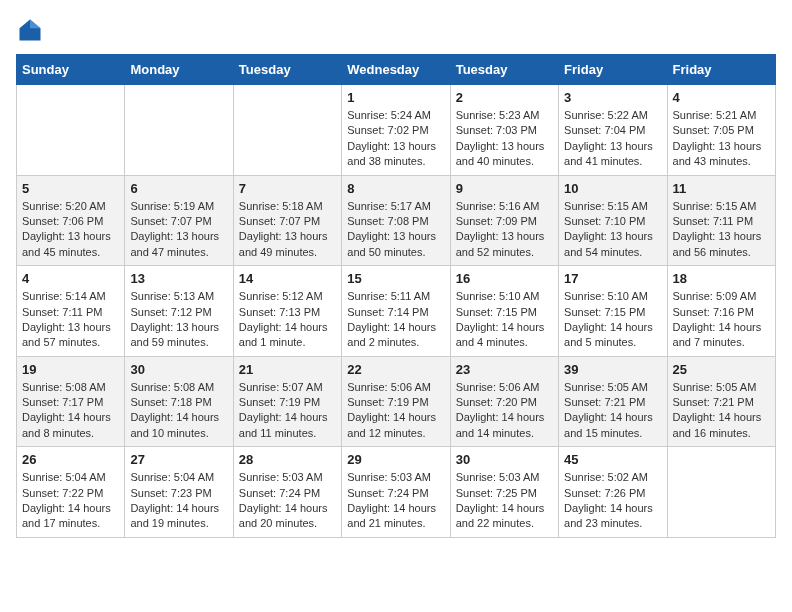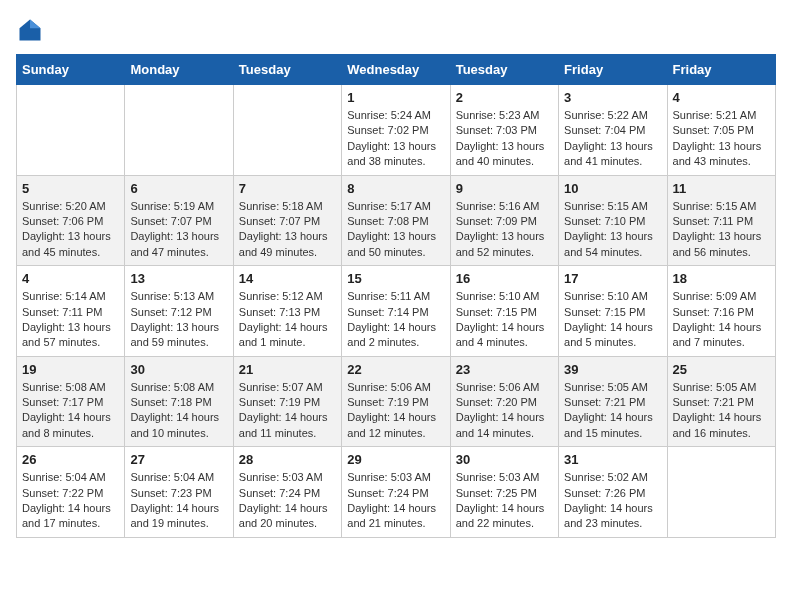--- a/index.html
+++ b/index.html
@@ -199,18 +199,18 @@
         <td><span class="day-number">26</span>
 <span class="day-info">Sunrise: 5:04 AM<br>Sunset: 7:22 PM<br>Daylight: 14 hours and 17 minutes.</span></td>
         <td><span class="day-number">27</span>
 <span class="day-info">Sunrise: 5:04 AM<br>Sunset: 7:23 PM<br>Daylight: 14 hours and 19 minutes.</span></td>
         <td><span class="day-number">28</span>
 <span class="day-info">Sunrise: 5:03 AM<br>Sunset: 7:24 PM<br>Daylight: 14 hours and 20 minutes.</span></td>
         <td><span class="day-number">29</span>
 <span class="day-info">Sunrise: 5:03 AM<br>Sunset: 7:24 PM<br>Daylight: 14 hours and 21 minutes.</span></td>
         <td><span class="day-number">30</span>
 <span class="day-info">Sunrise: 5:03 AM<br>Sunset: 7:25 PM<br>Daylight: 14 hours and 22 minutes.</span></td>
-        <td><span class="day-number">31</span>
+        <td><span class="day-number">45</span>
 <span class="day-info">Sunrise: 5:02 AM<br>Sunset: 7:26 PM<br>Daylight: 14 hours and 23 minutes.</span></td>
         <td class="empty-cell"></td>
       </tr>
     </tbody>
 </table>
 
 </body></html>

